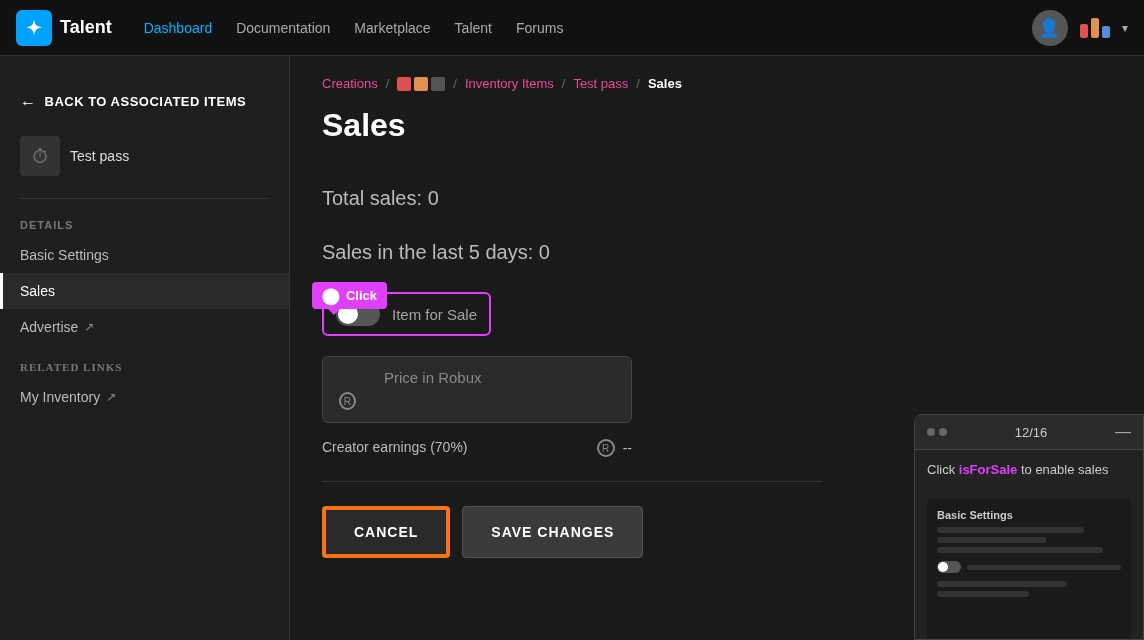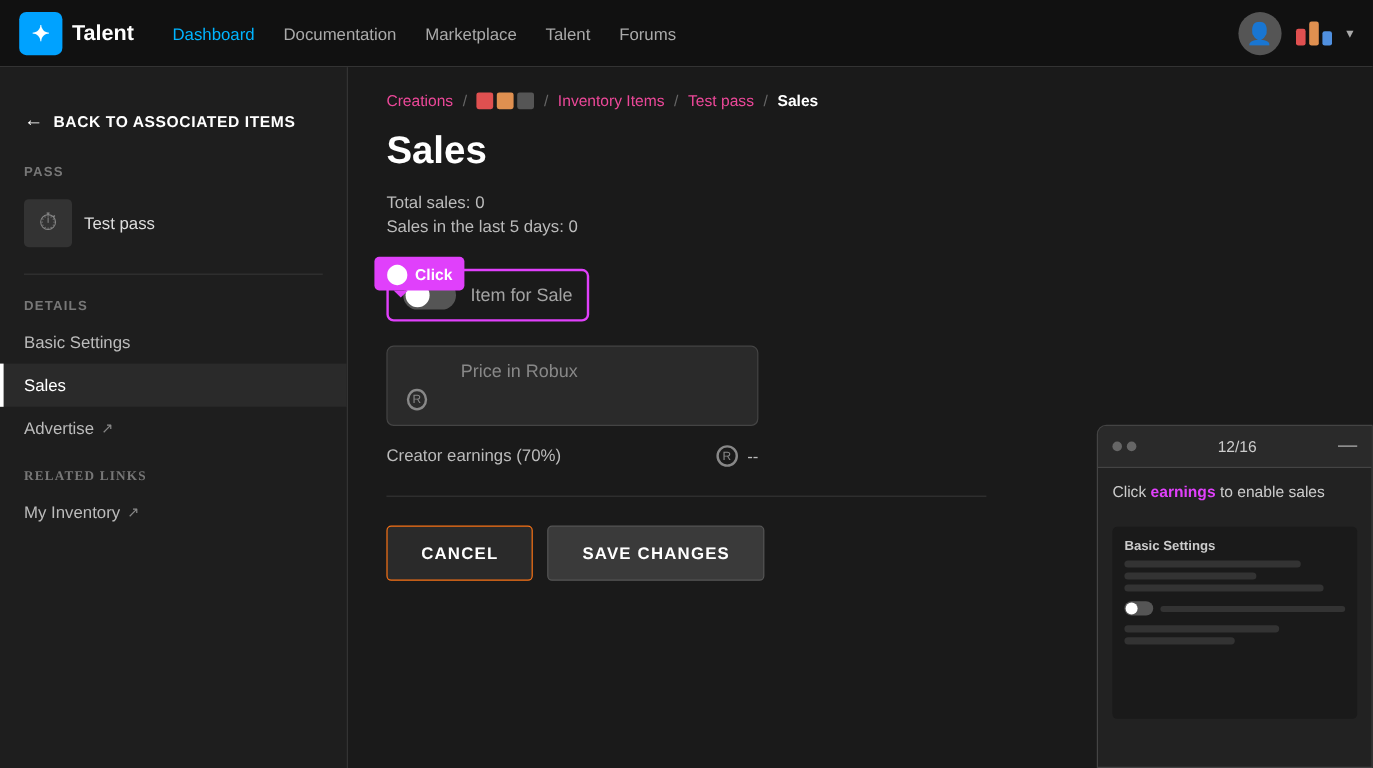--- a/index.html
+++ b/index.html
@@ -236,22 +236,23 @@
       color: #fff;
       margin-bottom: 16px;
     }
     .stats-row {
       display: flex;
       flex-direction: column;
       gap: 4px;
       margin-bottom: 20px;
     }
     .stat-line {
-      font-size: 14px;
+      font-size: 20px;
       color: #bbb;
+      margin-top: 27px;
     }
 
     
     .toggle-section {
       margin-bottom: 20px;
       position: relative;
     }
     .toggle-highlight-box {
       border: 2px solid #e040fb;
       border-radius: 6px;
@@ -389,21 +390,21 @@
       max-width: 500px;
     }
 
     
     .action-buttons {
       display: flex;
       gap: 12px;
     }
     .btn-cancel {
       background: #2a2a2a;
-      border: 1px solid #f97316;
+      border: 4px solid #f97316;
       color: #fff;
       font-size: 14px;
       font-weight: 700;
       letter-spacing: 1px;
       padding: 14px 28px;
       border-radius: 4px;
       cursor: pointer;
       text-transform: uppercase;
     }
     .btn-save {
@@ -418,21 +419,21 @@
       cursor: pointer;
       text-transform: uppercase;
     }
 
     
     .tooltip-panel {
       position: absolute;
       right: 0;
       bottom: 0;
       width: 230px;
-      height: 286px;
+      height: 226px;
       background: #222;
       border: 1px solid #444;
       border-radius: 8px 0 0 0;
       overflow: hidden;
       z-index: 20;
     }
     .tooltip-panel-header {
       background: #2a2a2a;
       padding: 8px 12px;
       display: flex;
@@ -550,21 +551,20 @@
 </nav>
 
 <div class="layout">
 
   <aside class="sidebar">
     <div class="back-btn">
       <span class="back-arrow">←</span>
       <span>BACK TO ASSOCIATED ITEMS</span>
     </div>
 
-    <div class="sidebar-section-label">PASS</div>
     <div class="pass-item">
       <div class="pass-thumb">⏱</div>
       <span class="pass-name">Test pass</span>
     </div>
 
     <hr class="sidebar-divider">
 
     <div class="details-section-label">DETAILS</div>
 
     <div class="sidebar-nav-item">
@@ -662,21 +662,21 @@
 <div class="tooltip-panel">
   <div class="tooltip-panel-header">
     <div class="tooltip-panel-dots">
       <div class="panel-dot"></div>
       <div class="panel-dot"></div>
     </div>
     <span class="tooltip-panel-counter">12/16</span>
     <span class="tooltip-panel-close">—</span>
   </div>
   <div class="tooltip-panel-body">
-    <span>Click </span><span class="is-for-sale">earnings</span><span> to enable sales</span>
+    <span>Click </span><span class="is-for-sale">isForSale</span><span> to enable sales</span>
   </div>
   <div class="tooltip-panel-preview">
     <div class="preview-inner">
       <div class="preview-title">Basic Settings</div>
       <div class="preview-lines">
         <div class="preview-line" style="width:80%;"></div>
         <div class="preview-line" style="width:60%;"></div>
         <div class="preview-line" style="width:90%;"></div>
       </div>
       <div class="preview-toggle-row">

